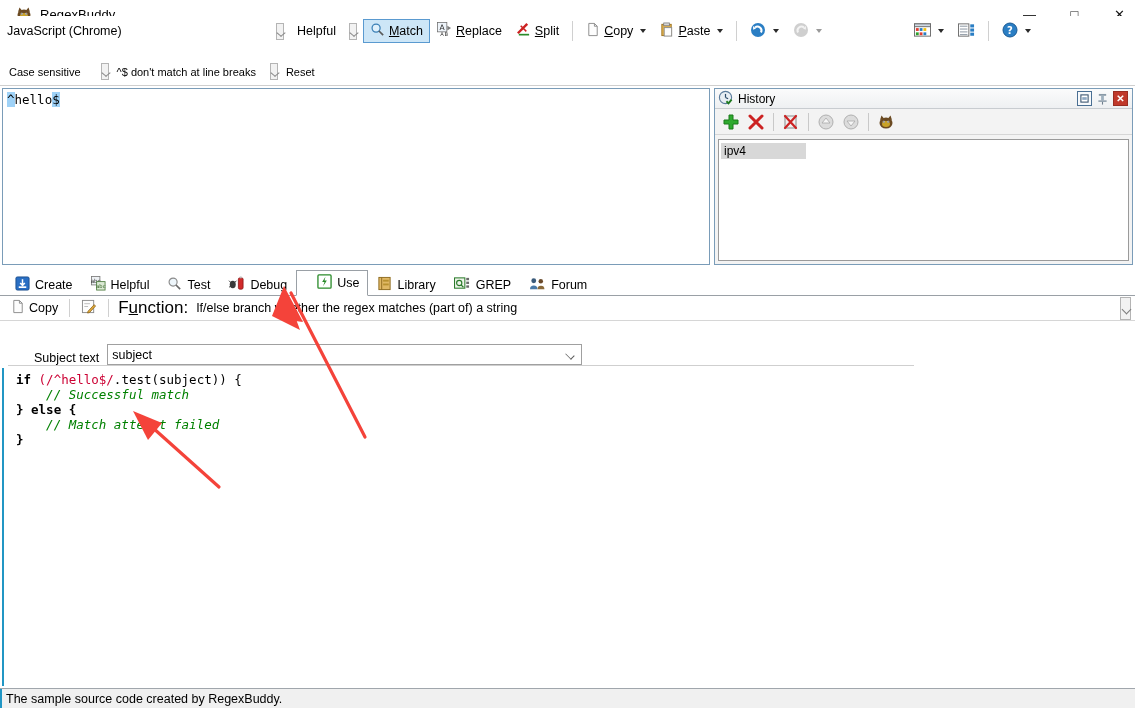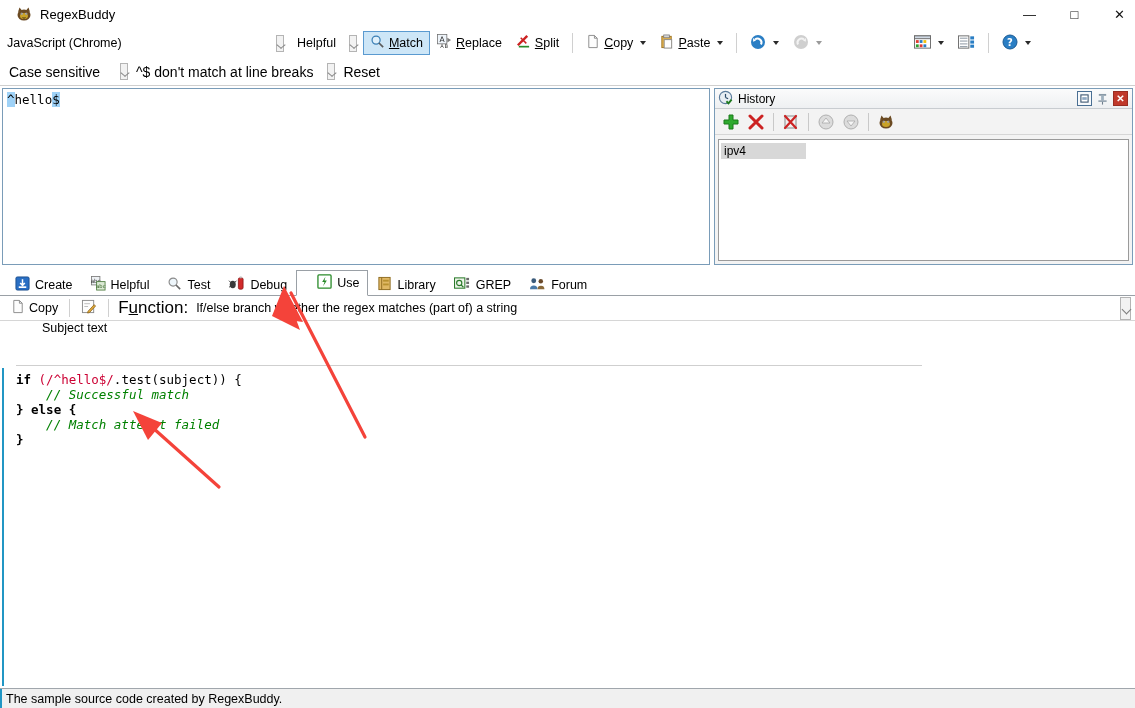--- a/index.html
+++ b/index.html
@@ -26,21 +26,21 @@
   }
   .title-text { font-size: 13px; color: #000; letter-spacing: .1px; }
   .win-buttons { position: absolute; right: 0; top: 0; height: 28px; display: flex; }
   .win-btn {
     width: 45px; height: 28px; display: flex; align-items: center; justify-content: center;
     font-size: 13px; color: #111; line-height: 1;
   }
 
   
   .toolbar1 {
-    position: absolute; top: 28px; left: 0; width: 1135px; height: 30px;
+    position: absolute; top: 16px; left: 0; width: 1135px; height: 30px;
     background: #ffffff; display: flex; align-items: center;
   }
   .flavor { margin-left: 7px; font-size: 12.5px; }
   .tb-sep-grip {
     width: 8px; height: 17px; margin: 0 6px;
     border: 1px solid #b4b4b4; background: #f2f2f2;
     position: relative; flex: none;
   }
   .tb-sep-grip::after {
     content: ""; position: absolute; left: 1px; top: 6px; width: 5px; height: 5px;
@@ -59,21 +59,21 @@
     width: 0; height: 0; border-left: 3.5px solid transparent; border-right: 3.5px solid transparent;
     border-top: 4px solid #2a2a2a; margin-left: 3px; flex: none;
   }
 
   
   .toolbar2 {
     position: absolute; top: 58px; left: 0; width: 1135px; height: 28px;
     background: #ffffff; display: flex; align-items: center;
     border-bottom: 1px solid #cfcfcf;
   }
-  .opt-item { font-size: 14px; padding: 0 2px; }
+  .opt-item { font-size: 11px; padding: 0 2px; }
 
   
   .regex-pane {
     position: absolute; left: 2px; top: 88px; width: 708px; height: 177px;
     background: #ffffff; border: 1px solid #7a9cb8;
     overflow: hidden;
   }
   .regex-line {
     padding: 3px 4px 0 4px;
     font-family: "DejaVu Sans Mono", monospace; font-size: 12.5px;
@@ -150,22 +150,22 @@
     width: 11px; height: 23px; border: 1px solid #b4b4b4; background: #f2f2f2;
   }
   .fb-grip::after {
     content:""; position:absolute; left:2px; top:8px; width:6px; height:6px;
     border-top: 1px solid #7d7d7d; border-right: 1px solid #7d7d7d;
     transform: rotate(135deg);
   }
 
   
   .subjectrow {
-    position: absolute; left: 16px; top: 321px; width: 906px; height: 45px;
-    background: #ffffff; display: flex; align-items: flex-start;
+    position: absolute; left: 8px; top: 321px; width: 906px; height: 45px;
+    background: #ffffff; display: flex; align-items: flex-end;
     border-bottom: 1px solid #cfcfcf;
   }
   .subject-label { margin-left: 26px; font-size: 12.5px; }
   .subject-combo {
     margin-left: 8px; width: 475px; height: 21px; background: #ffffff;
     border: 1px solid #a0a0a0; display: flex; align-items: center;
     font-size: 12.5px; padding-left: 4px; position: relative;
   }
   .combo-arrow {
     position: absolute; right: 7px; top: 6px;
@@ -575,20 +575,24 @@
       </span>
     </span>
     <span class="fb-vline"></span>
     <span class="func-label">F<span class="u">u</span>nction:</span>
     <span class="func-value">If/else branch whether the regex matches (part of) a string</span>
     <span class="fb-grip"></span>
   </div>
 
   <div class="subjectrow">
     <span class="subject-label">Subject text</span>
+    <span class="subject-combo">
+      <span>subject</span>
+      <span class="combo-arrow"></span>
+    </span>
   </div>
 
   <div class="codepane"><span class="kw">if</span><span class="rx"> (/^hello$/</span><span>.test(subject)) {</span>
 <span class="cmt">    // Successful match</span>
 <span class="kw">} else {</span>
 <span class="cmt">    // Match attempt failed</span>
 <span class="kw">}</span></div>
 
   <div class="statusbar">
     <span class="status-left-edge"></span>

